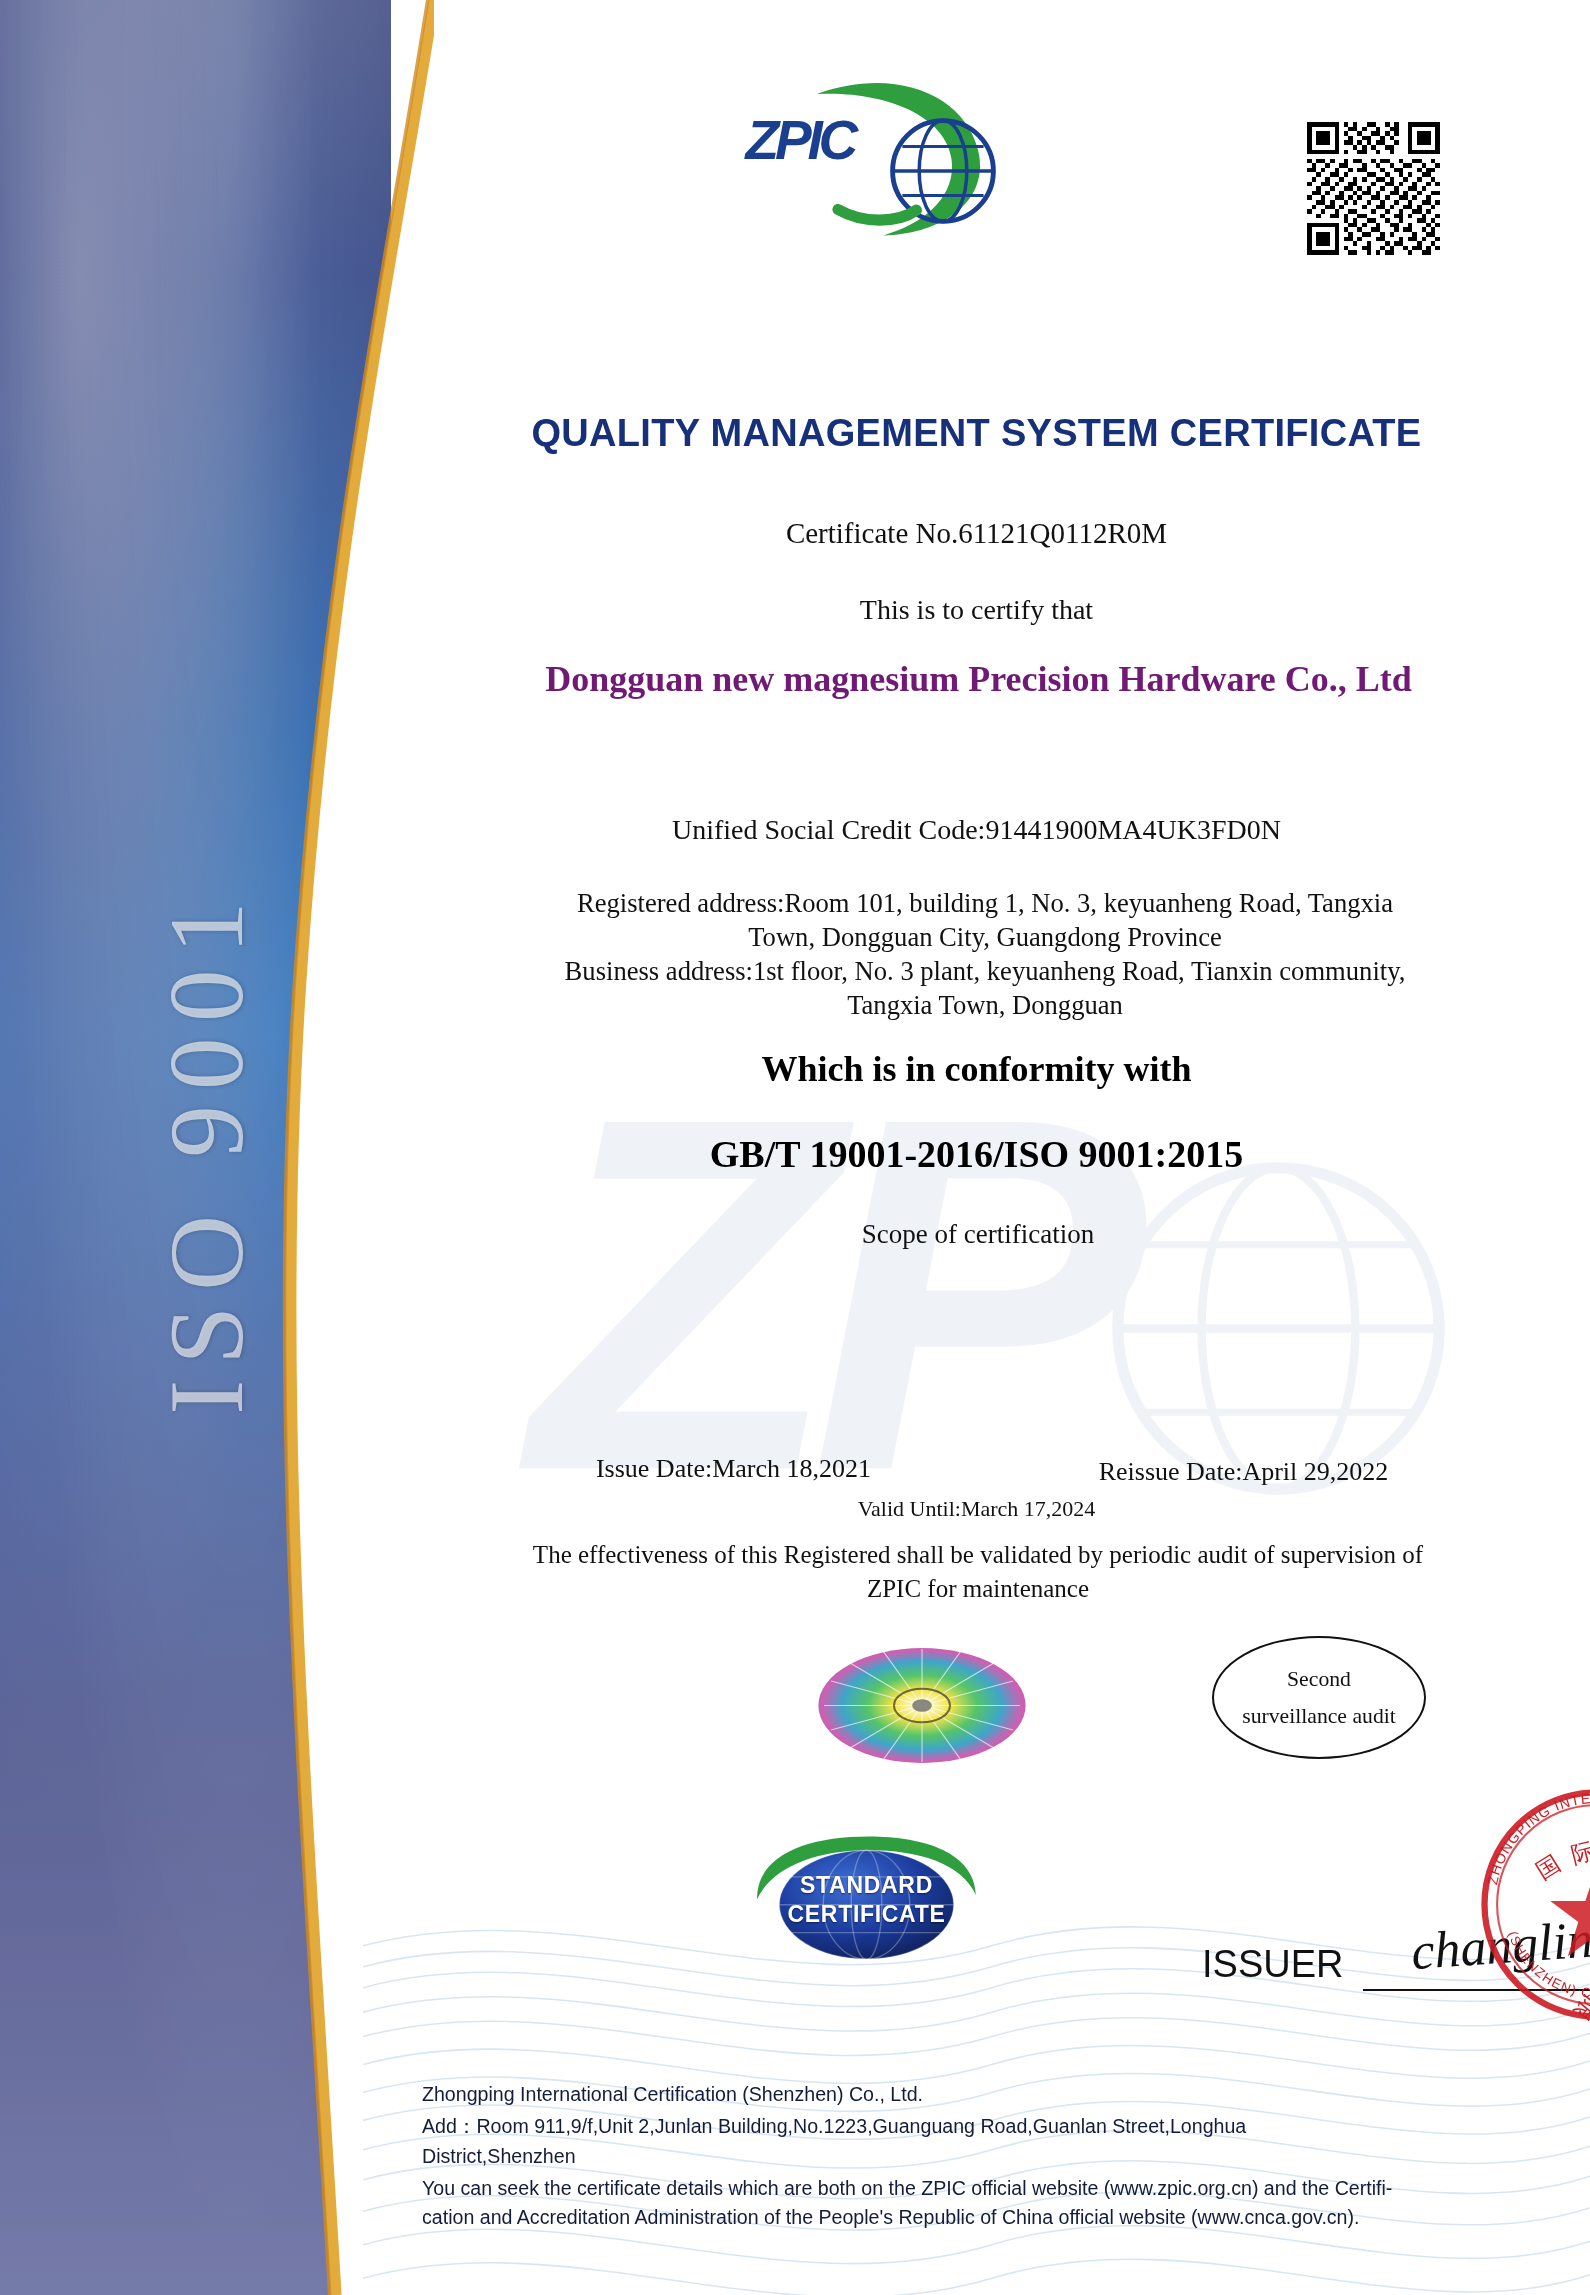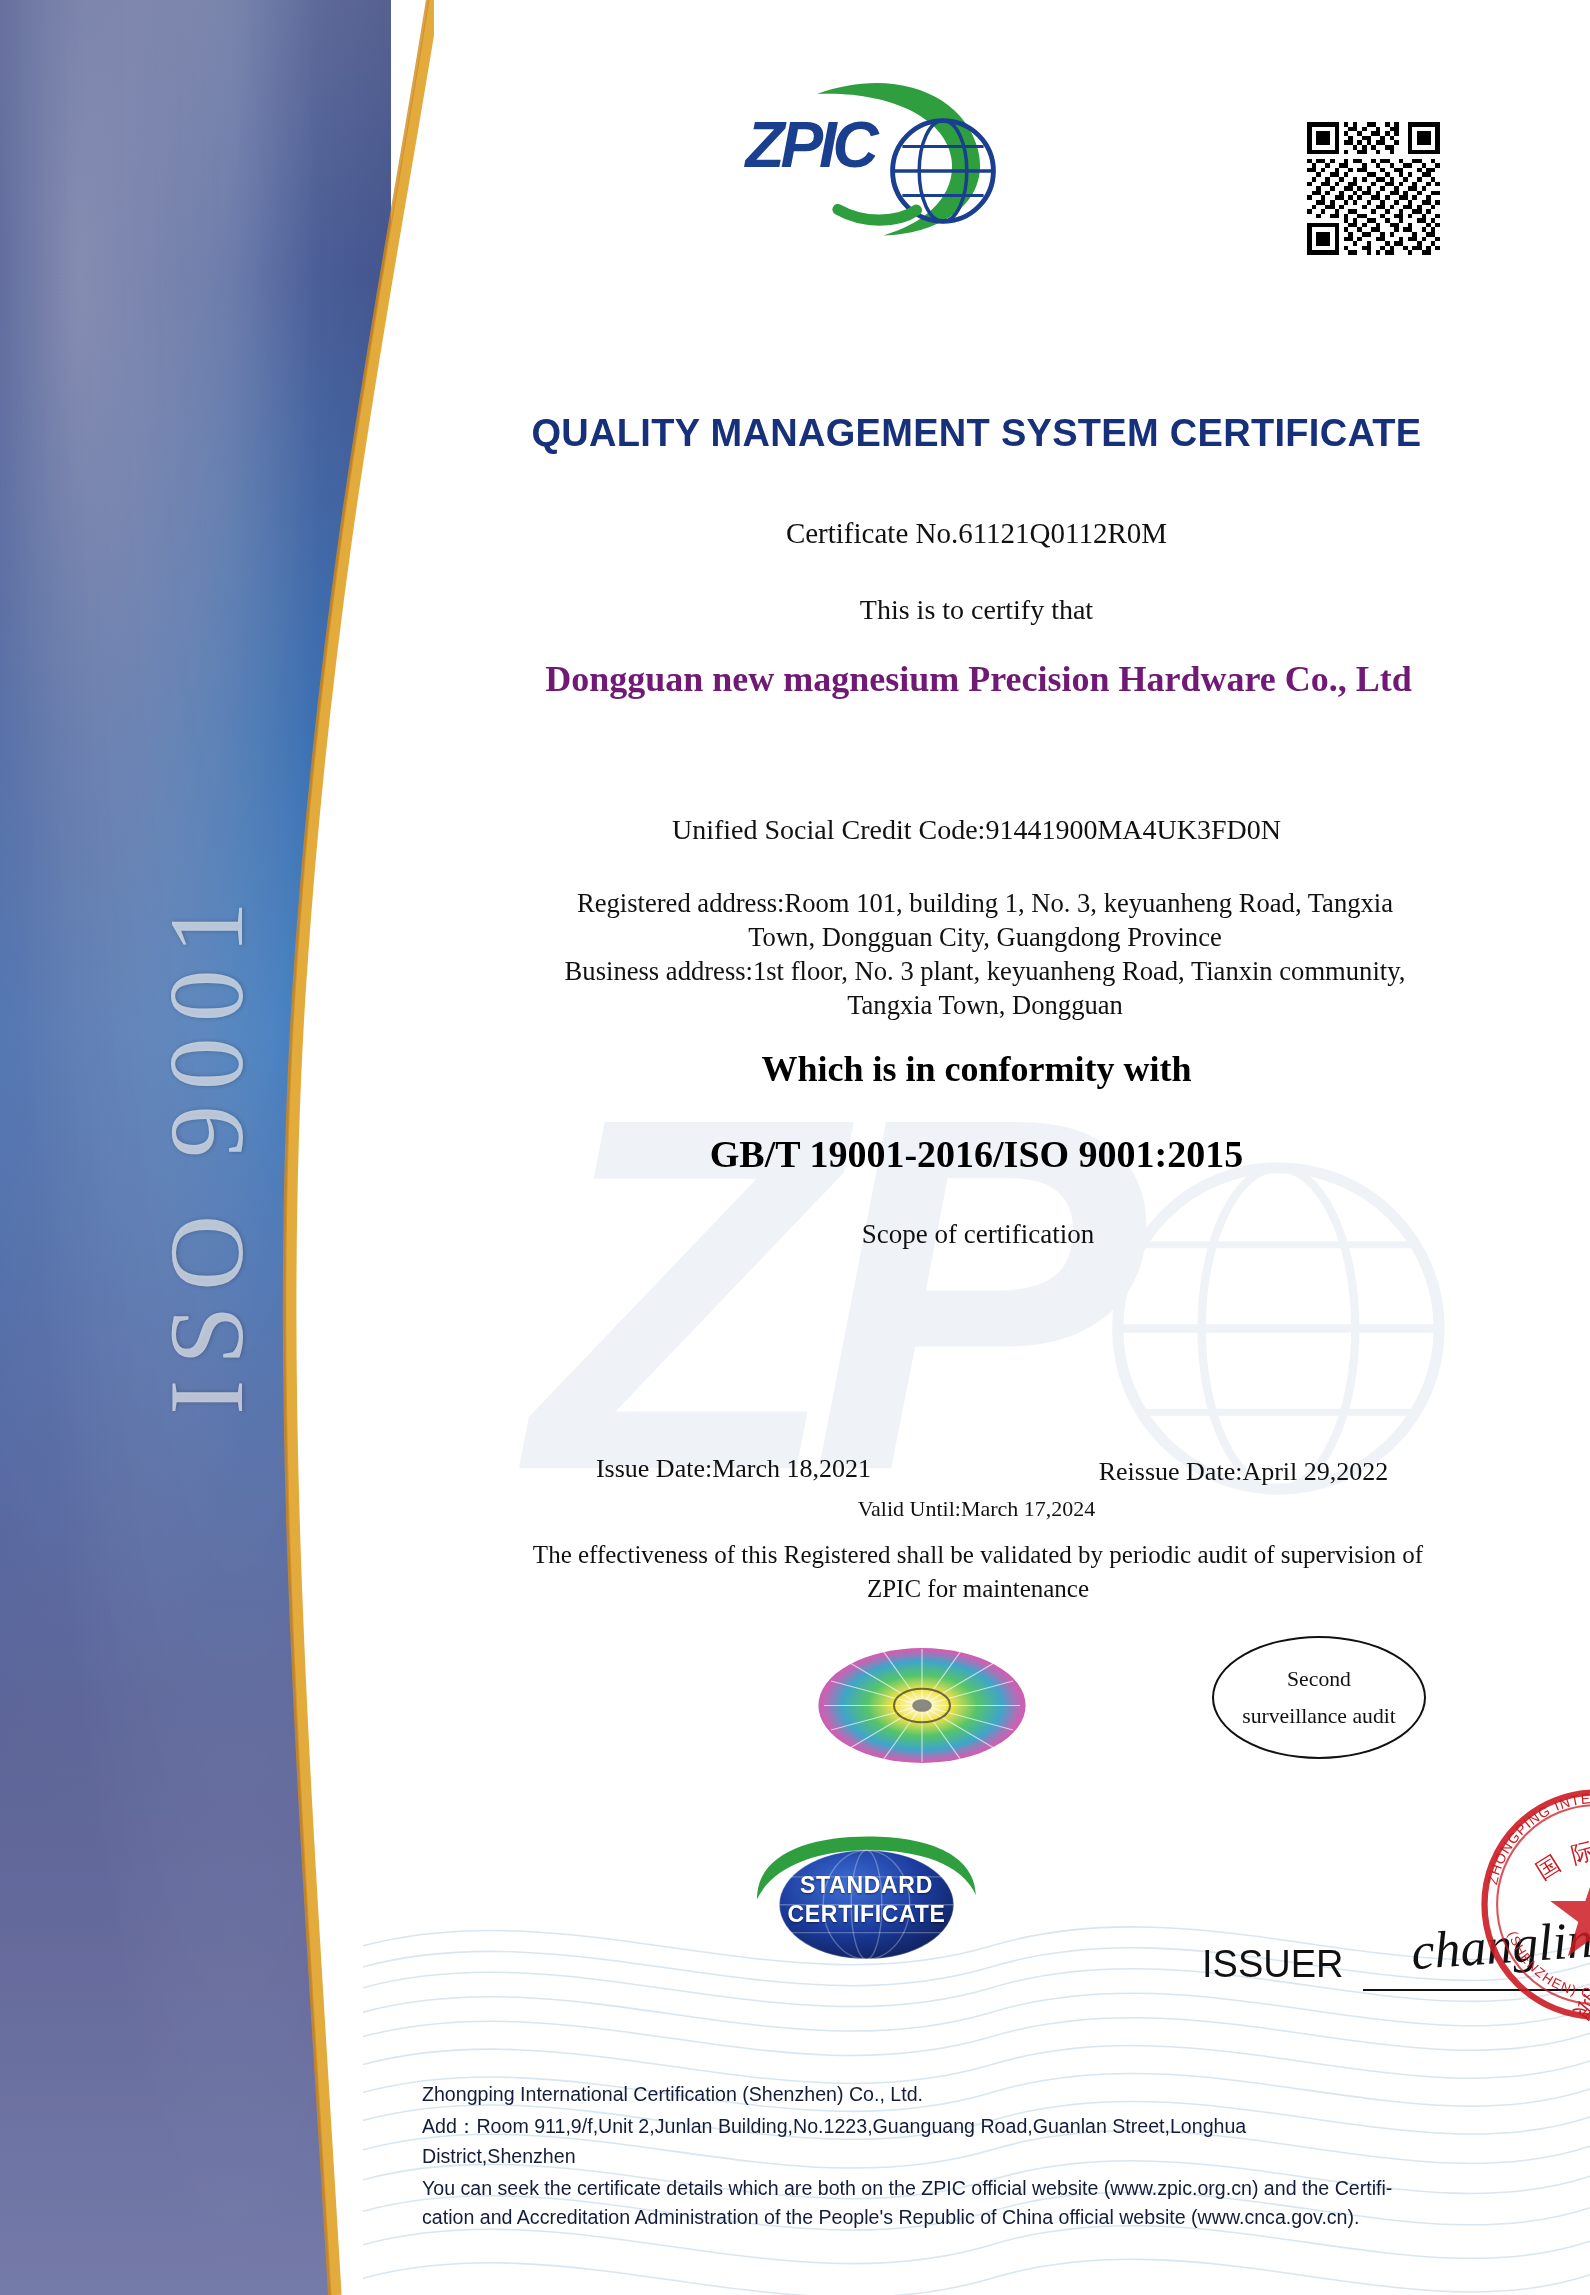--- a/index.html
+++ b/index.html
@@ -114,21 +114,21 @@
     width: 294px;
     height: 175px;
   }
   .logo-text {
     position: absolute;
     left: 12.6px;
     top: 35px;
     font-family: "Liberation Sans", sans-serif;
     font-weight: bold;
     font-style: italic;
-    font-size: 64px;
+    font-size: 55px;
     letter-spacing: -4.2px;
     color: #1a3f8f;
   }
 
   
   .qr {
     position: absolute;
     left: 944px;
     top: 122px;
     width: 133px;

